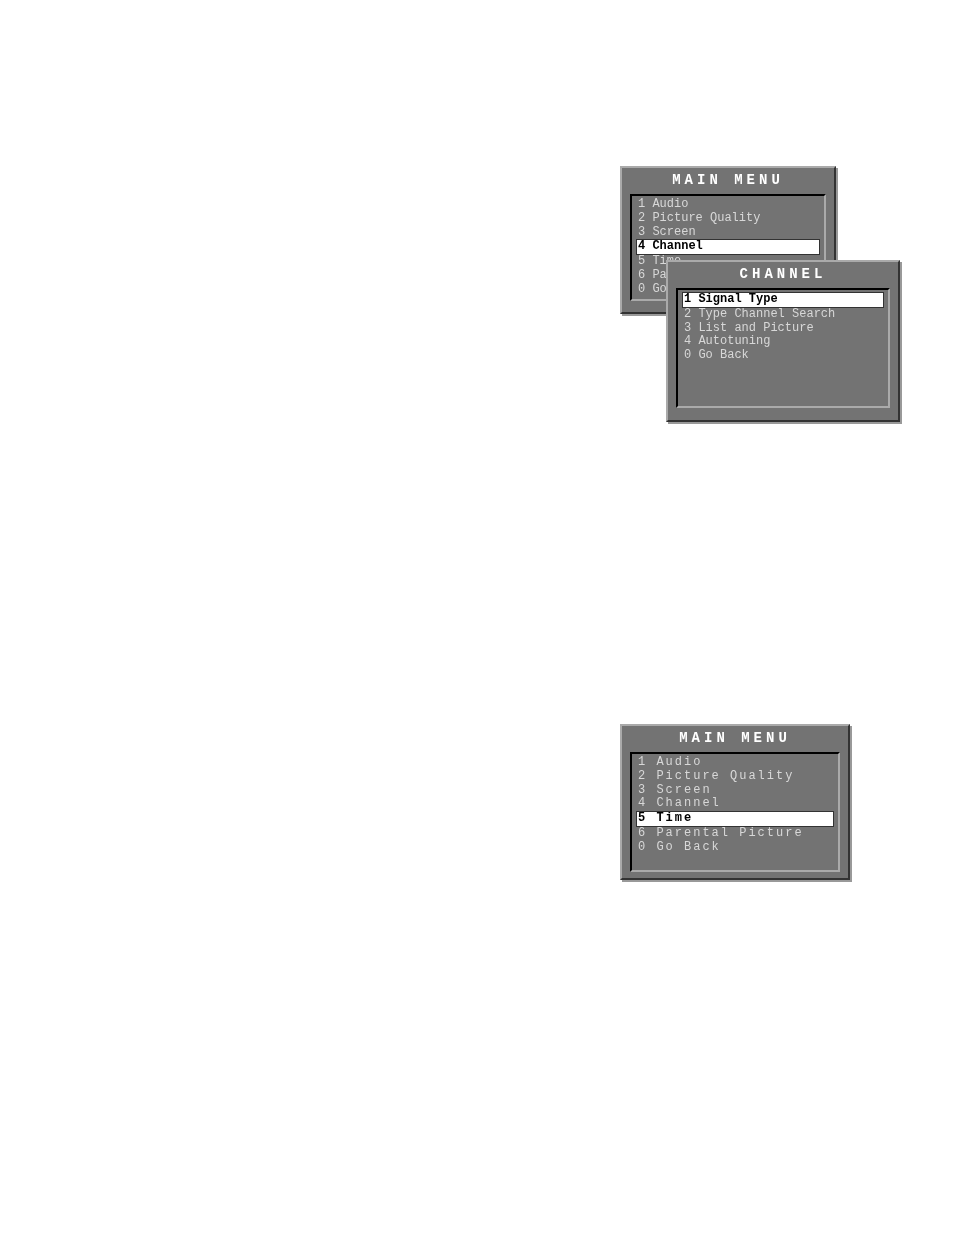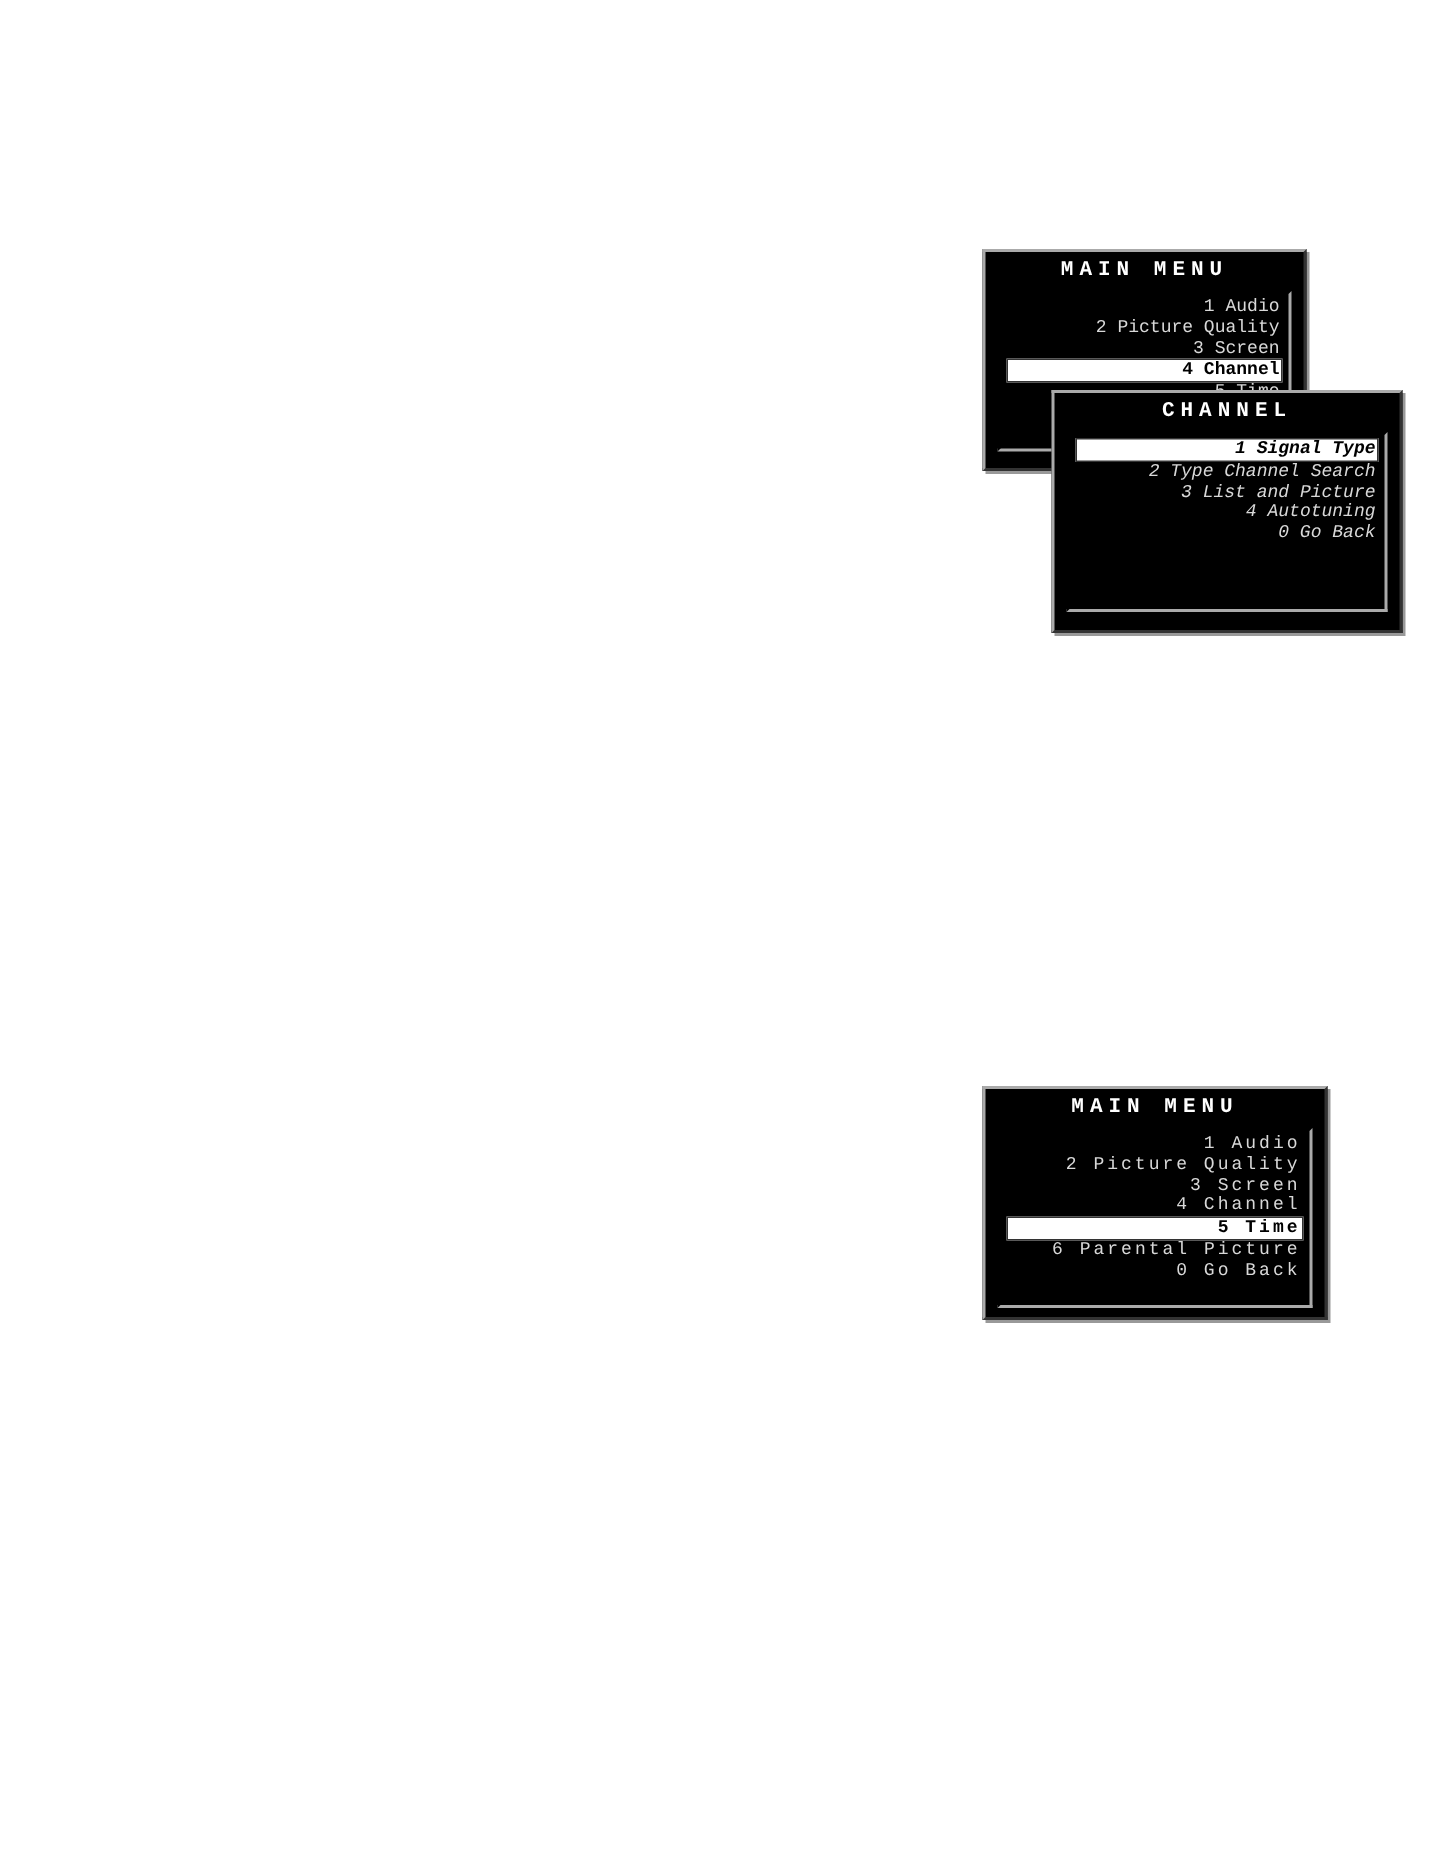--- a/index.html
+++ b/index.html
@@ -5,45 +5,43 @@
     * { box-sizing: border-box; margin: 0; padding: 0; }
     body {
       width: 954px;
       height: 1235px;
       background: #ffffff;
       font-family: "Courier New", monospace;
       position: relative;
     }
     .menu-panel {
       position: absolute;
-      background: #000000;
+      background: #737373;
       border: 2px solid #333;
       border-top-color: #aaa;
       border-left-color: #aaa;
       box-shadow: 2px 2px 0 rgba(0,0,0,0.4);
-      margin-left: 35px;
     }
     .menu-title {
       color: #ffffff;
       font-weight: bold;
       text-align: center;
       letter-spacing: 4px;
       padding: 4px 0 2px 0;
       font-size: 14px;
     }
     .menu-body {
       margin: 4px 8px 8px 8px;
       border: 2px inset #606060;
       border-top-color: #555;
       border-left-color: #555;
       border-bottom-color: #aaa;
       border-right-color: #aaa;
       padding: 2px 4px;
       min-height: 40px;
-      text-align: right;
     }
     .menu-item {
       color: #d8d8d8;
       font-size: 12px;
       line-height: 1.15;
       white-space: pre;
       padding: 0 2px;
     }
     .menu-item.selected {
       background: #ffffff;
@@ -76,21 +74,20 @@
       left: 620px;
       top: 724px;
       width: 230px;
       height: 156px;
     }
     #panel3 .menu-body {
       min-height: 120px;
     }
     #panel2 .menu-body {
       min-height: 120px;
-      font-style: italic;
     }
     #panel1 .menu-body {
       min-height: 106px;
     }
   </style>
 </head>
 <body>
 
 <div id="panel1" class="menu-panel">
   <div class="menu-title">MAIN MENU</div>

